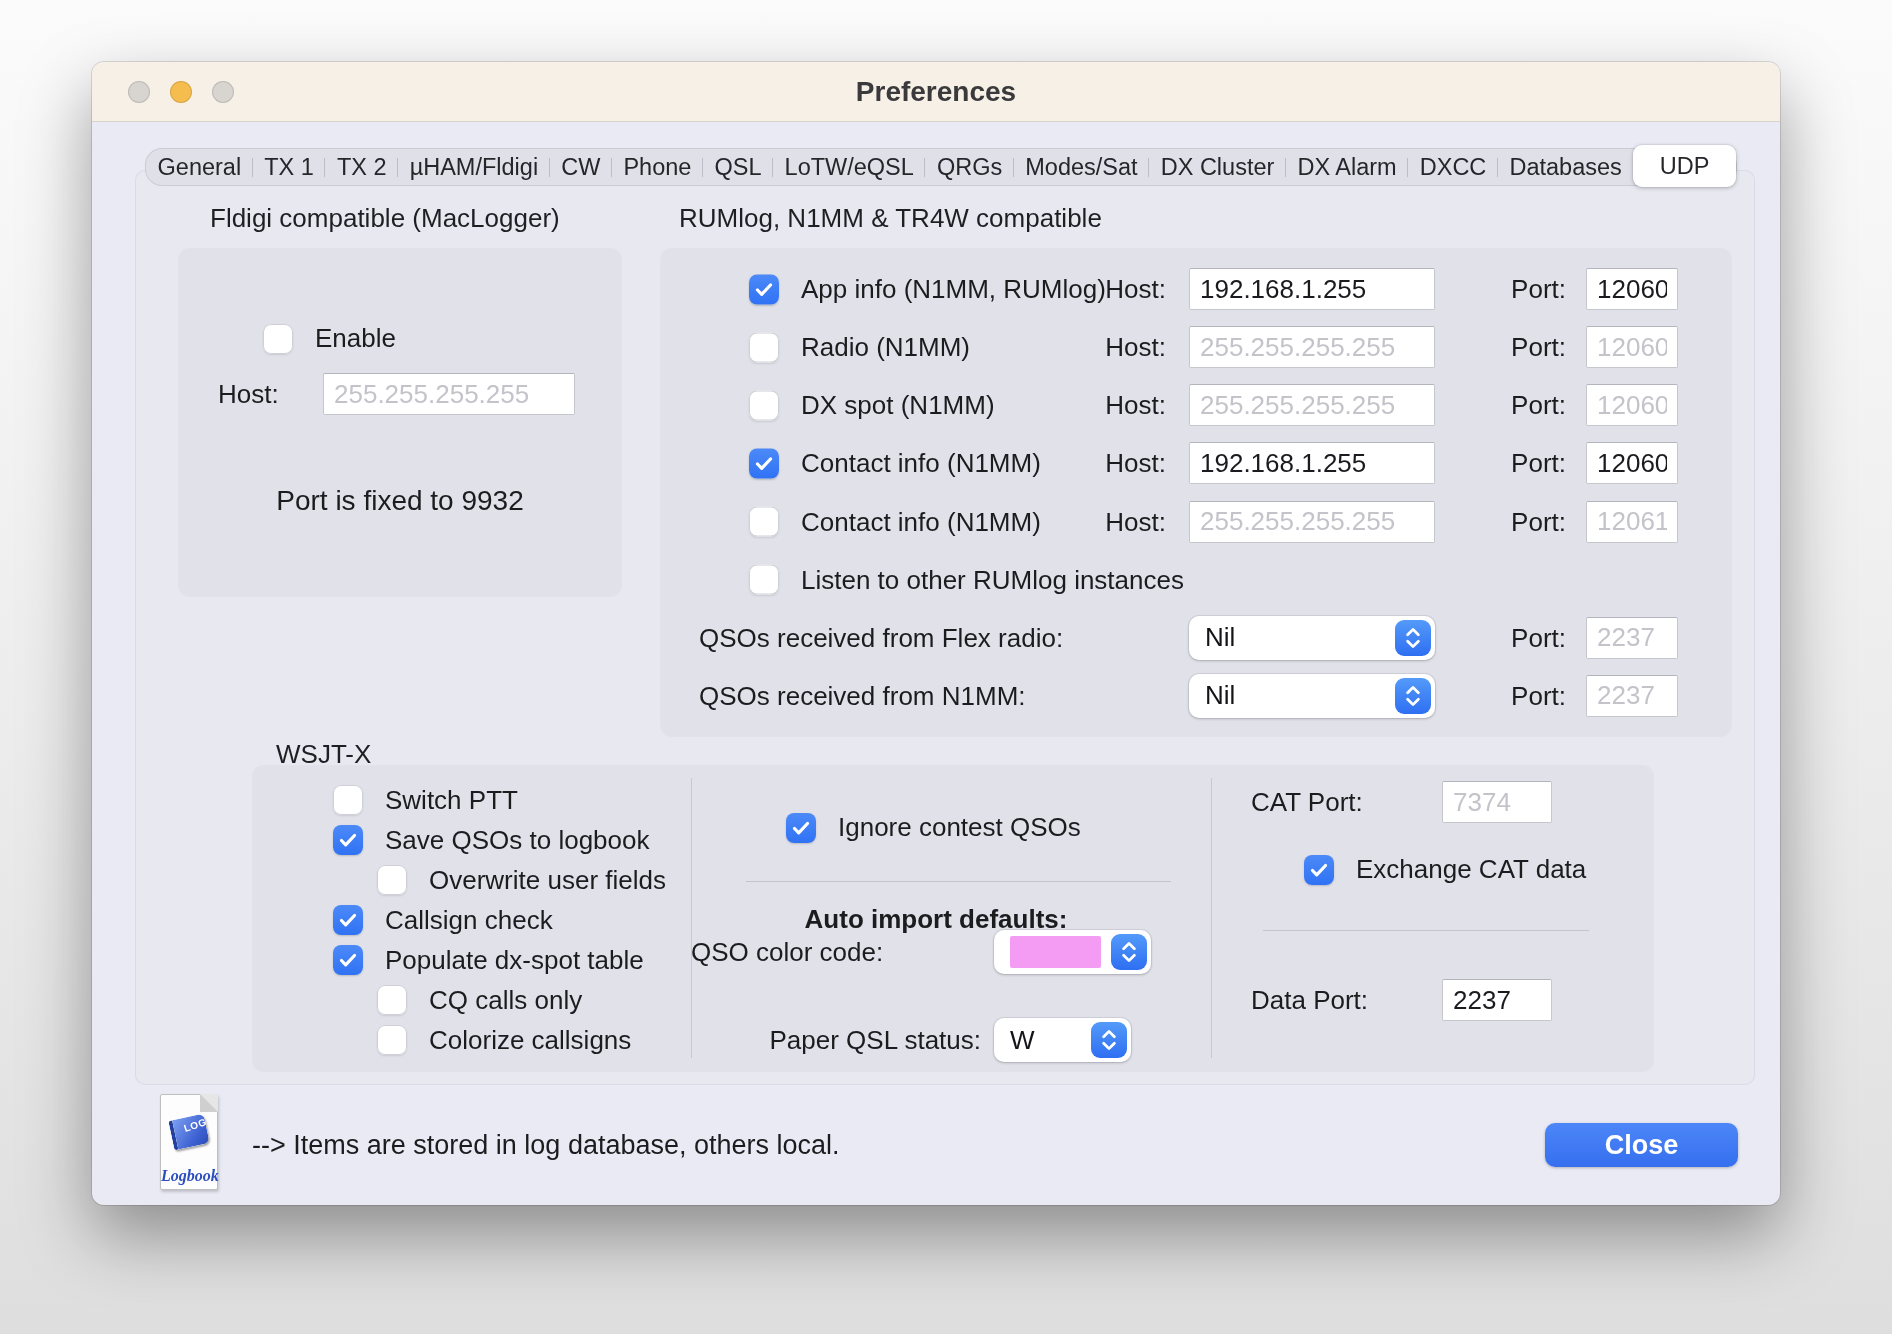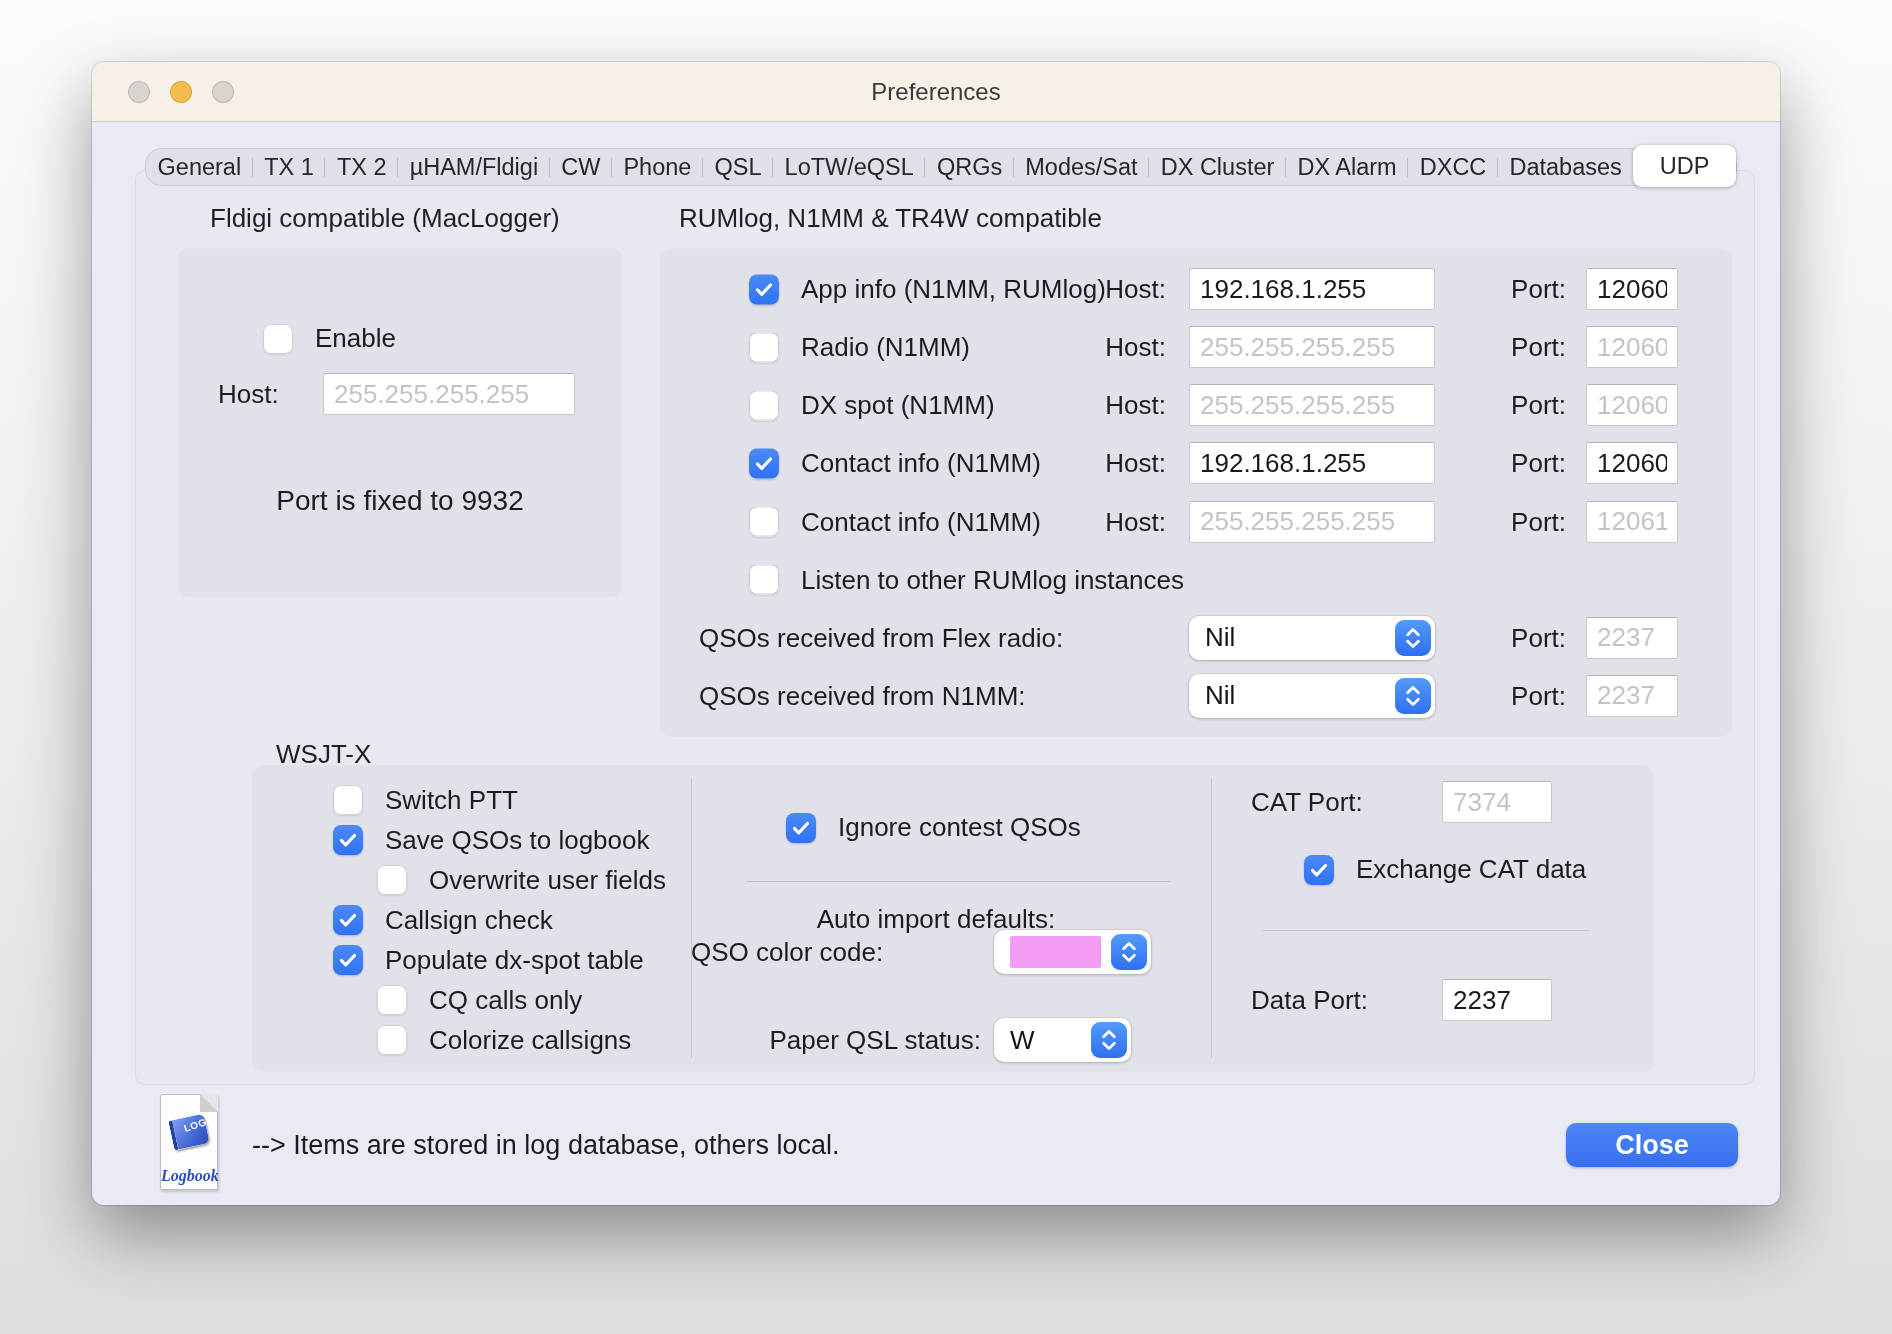--- a/index.html
+++ b/index.html
@@ -15,21 +15,21 @@
     border-radius:12px; background:#eaeaf4;
     box-shadow:0 30px 70px rgba(0,0,0,.38), 0 0 0 1px rgba(0,0,0,.12);
   }
   
   .titlebar {
     position:absolute; left:0; top:0; right:0; height:60px;
     background:#f6f0e7; border-radius:12px 12px 0 0;
     border-bottom:1px solid #d9d3c9;
     display:flex; align-items:center; justify-content:center;
   }
-  .title { font-size:24px; font-weight:400; color:#3a3a3c; }
+  .title { font-size:28px; font-weight:700; color:#3a3a3c; }
   .lights { position:absolute; left:36px; top:19px; display:flex; gap:20px; }
   .light { width:22px; height:22px; border-radius:50%; box-shadow:inset 0 0 0 1px rgba(0,0,0,.12); }
   .light.gray { background:#d8d4d0; }
   .light.yellow { background:#f5bd4e; }
   
   .tabstrip {
     position:absolute; left:53px; right:43px; top:86px; height:38px;
     background:#e0e0e9; border:1px solid rgba(0,0,0,.09); border-radius:17px;
     display:flex; align-items:center; z-index:5;
   }
@@ -98,21 +98,21 @@
   .rrow .portlbl { position:absolute; left:808px; width:97px; text-align:right; top:50%; transform:translateY(-50%); font-size:26px; }
   .rrow .portin  { position:absolute; left:925px; width:92px;  top:50%; transform:translateY(-50%); }
   
   .wcol1 { position:absolute; left:0; top:14px; width:438px; }
   .wrow { height:40px; display:flex; align-items:center; }
   .wrow .cbrow { margin-left:40px; }
   .wrow.sub .cbrow { margin-left:84px; }
   .wcol2 { position:absolute; left:438px; top:0; width:520px; height:100%; }
   .w-ignore { position:absolute; left:55px; top:46px; }
   .w-hr { left:55px; right:40px; top:115px; }
-  .w-auto { position:absolute; left:0; right:30px; top:138px; text-align:center; font-size:26px; }
+  .w-auto { position:absolute; left:0; right:30px; top:138px; text-align:center; font-size:26px;font-weight:bold; }
   .w-colorrow { position:absolute; left:0; top:164px; width:100%; display:flex; align-items:center; }
   .w-colorrow .rl { width:290px; text-align:left; font-size:26px; flex:none; }
   .w-colorrow .popup { margin-left:13px; width:157px; }
   .w-paperrow { position:absolute; left:0; top:252px; width:100%; display:flex; align-items:center; }
   .w-paperrow .rl { width:290px; text-align:right; font-size:26px; flex:none; }
   .w-paperrow .popup { margin-left:13px; width:137px; }
   .wcol3 { position:absolute; left:958px; top:0; width:442px; height:100%; }
   .w3row { position:absolute; left:0; width:100%; height:44px; }
   .w3row .rl { position:absolute; left:40px; top:50%; transform:translateY(-50%); font-size:26px; }
   .w3row .tf { position:absolute; left:231px; width:110px; top:50%; transform:translateY(-50%); }
@@ -143,21 +143,21 @@
     position:absolute; left:10px; top:4px; font-size:10px; font-weight:700; color:#fff;
     transform:rotate(-6deg); letter-spacing:.5px;
   }
   .logcaption {
     position:absolute; left:0; width:100%; top:72px; text-align:left;
     font-family:"Liberation Serif", serif; font-style:italic; font-weight:700;
     font-size:16px; color:#2c4fc0;
   }
   .footnote { font-size:27px; margin-left:32px; }
   .closebtn {
-    margin-left:auto; width:172px; height:44px; border:none; border-radius:10px;
+    margin-left:auto; width:193px; height:44px; border:none; border-radius:10px;
     background:linear-gradient(#4c86f8,#366fee); color:#fff; font-size:27px; font-weight:700;
     font-family:"Liberation Sans", sans-serif; box-shadow:0 1px 3px rgba(0,0,0,.25); cursor:default;
   }
 </style>
 </head>
 <body>
 
 <div class="window">
 
   <div class="titlebar">

